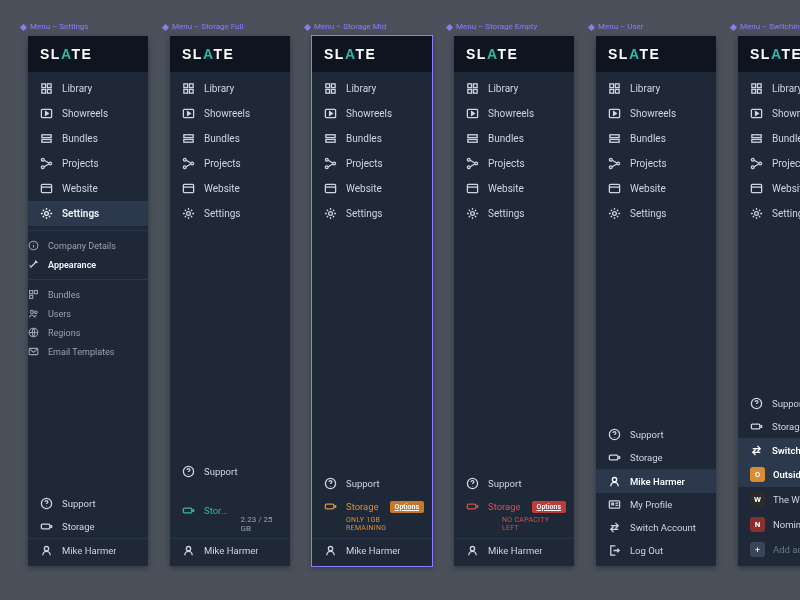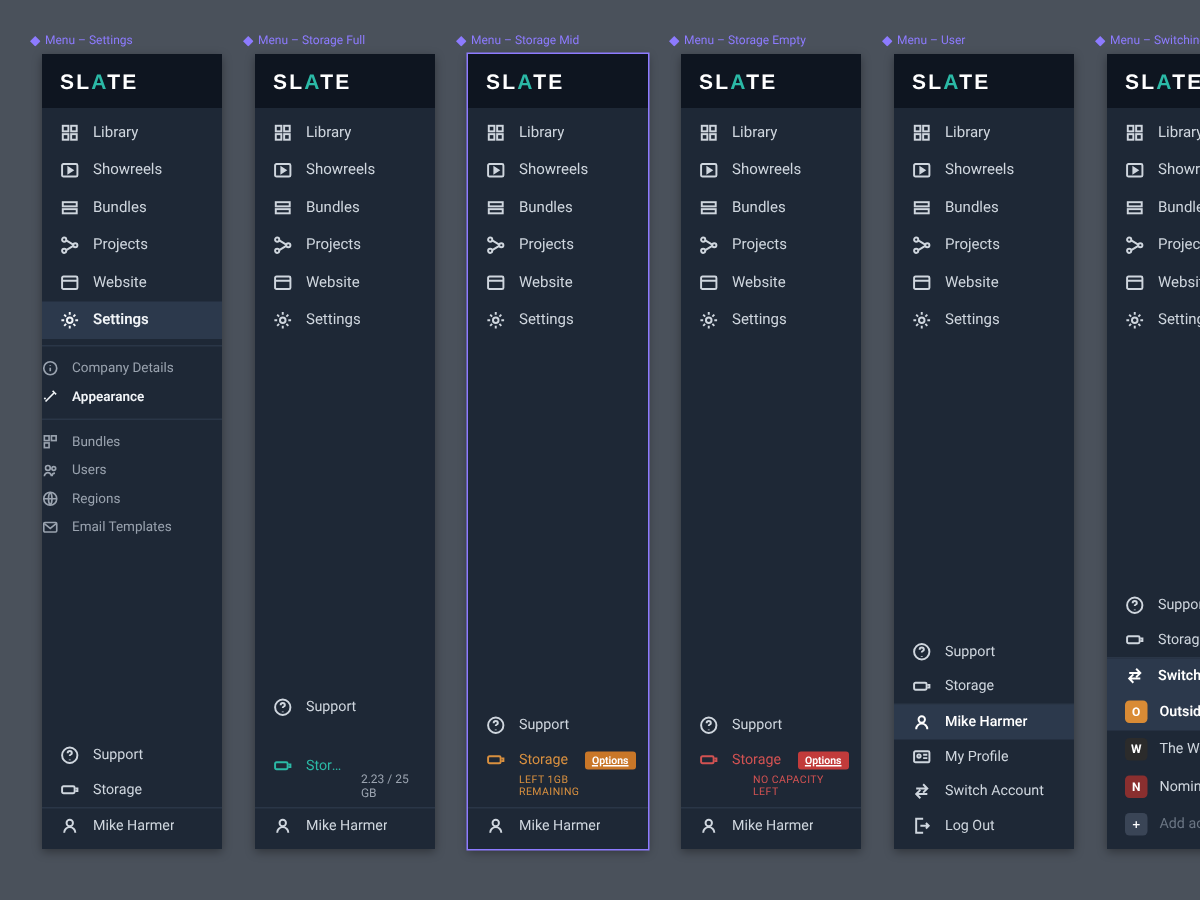--- a/index.html
+++ b/index.html
@@ -527,21 +527,21 @@
           </div>
         <div class="nav-item sm">
             <span class="ico" style="color:var(--orange)">
               <svg viewBox="0 0 14 14">
                 <use href="#i-battery"></use>
               </svg>
             </span>
             <span class="label storage-label">Storage</span>
             <span class="chip">Options</span>
           </div>
-        <div class="storage-note">LEFT 1GB REMAINING</div>
+        <div class="storage-note">ONLY 1GB REMAINING</div>
         <div class="divider-line"></div>
         <div class="nav-item sm">
             <span class="ico">
               <svg viewBox="0 0 14 14">
                 <use href="#i-user"></use>
               </svg>
             </span>
             <span class="label">Mike Harmer</span>
           </div>
       </div>

